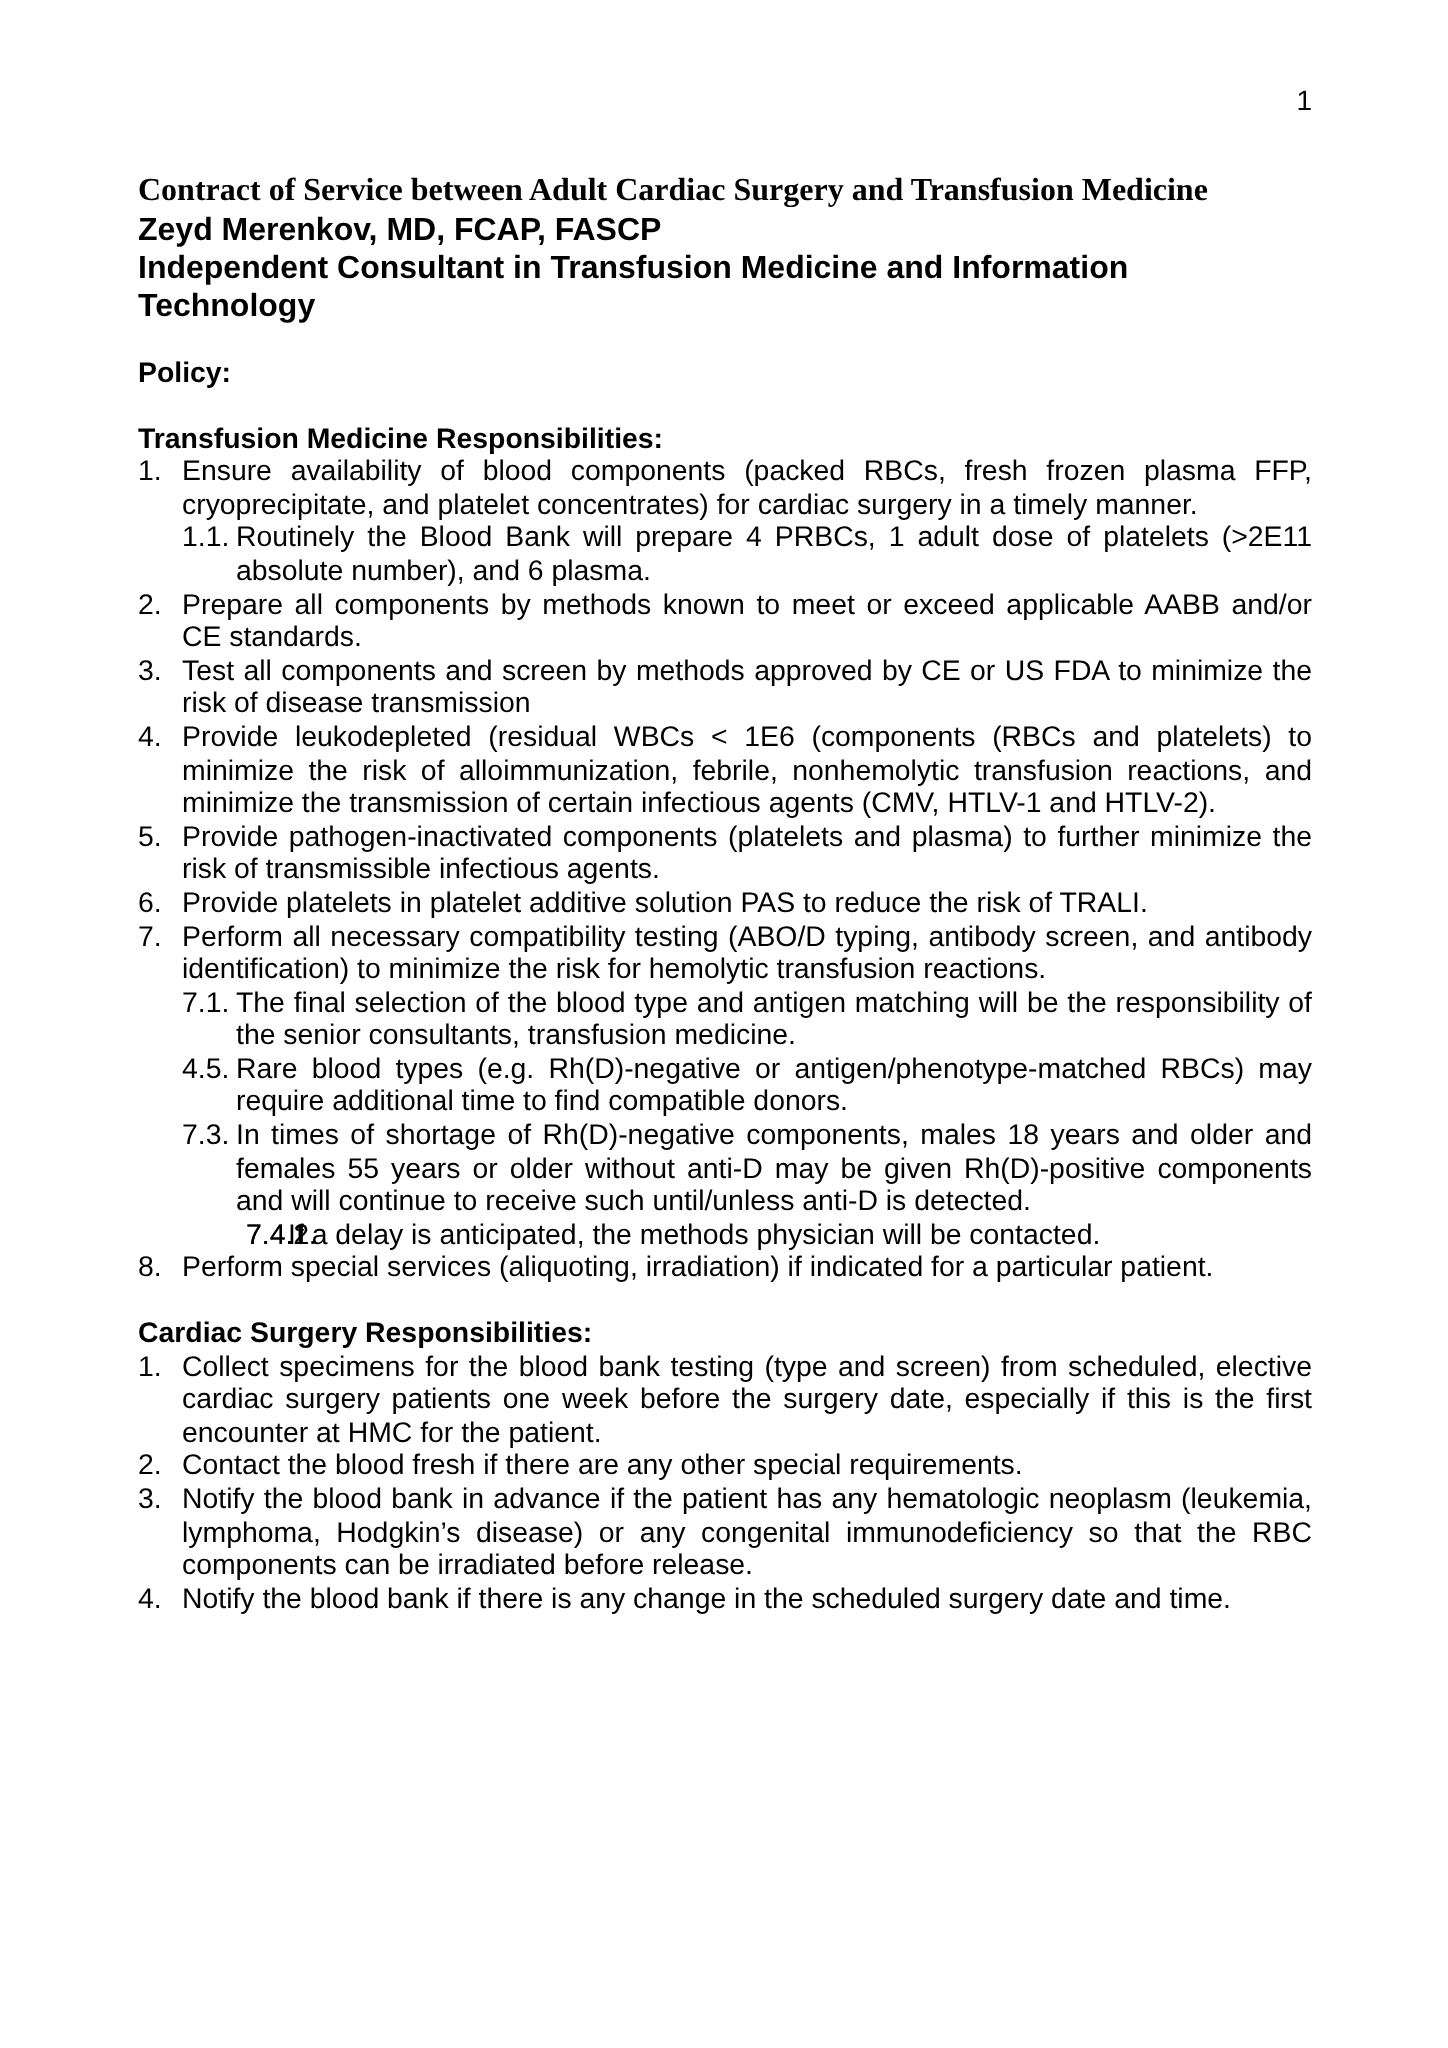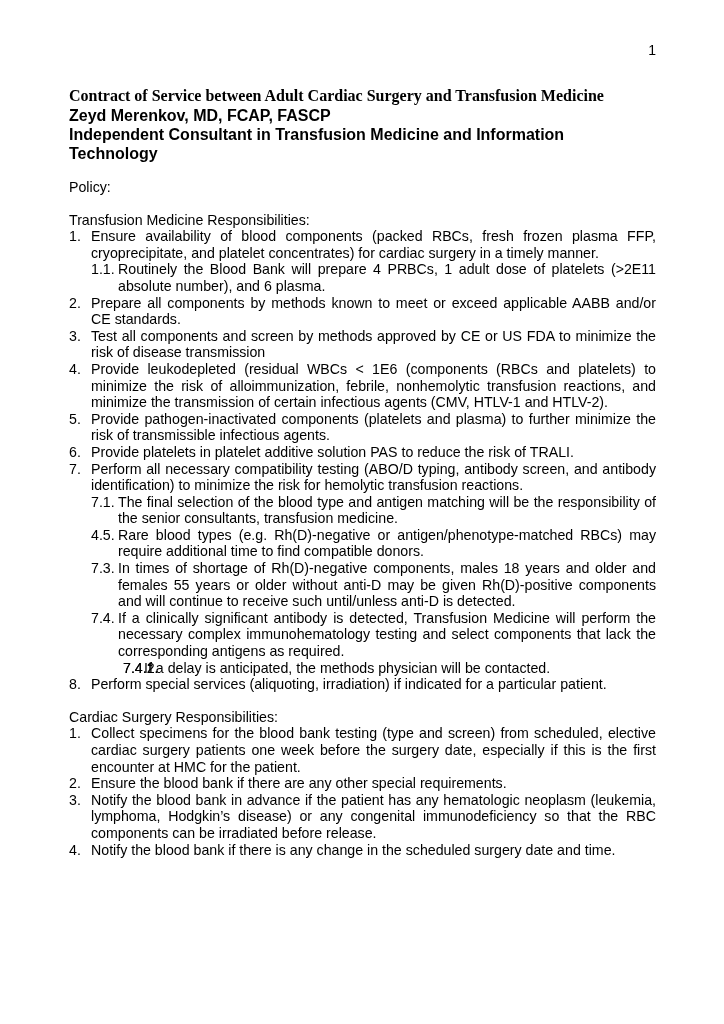--- a/index.html
+++ b/index.html
@@ -2,21 +2,21 @@
 <html><head>
 <meta charset="utf-8">
 <style>
   html, body { margin: 0; padding: 0; background: #ffffff; }
   body { width: 724px; height: 1024px; position: relative; overflow: hidden;
          font-family: "Liberation Sans", sans-serif; color: #000; }
   .page { position: absolute; left: 69px; top: 42px; width: 587px; font-size: 14.2px; line-height: 16.6px; }
   .pnum { position: absolute; right: 0; top: 0; font-size: 14px; }
   .title { margin-top: 44px; font-weight: bold; font-size: 16px; line-height: 20px; text-align: justify; text-align-last: left; font-family: Liberation Serif, serif; }
   .author, .affil { font-weight: bold; font-size: 16px; line-height: 19px; }
-  .h { font-weight: normal; margin-top: 16px; }
+  .h { font-weight: bold; margin-top: 16px; }
   p { margin: 0; }
   .just { text-align: justify; }
   ol { list-style: none; margin: 0; padding: 0; }
   li { position: relative; text-align: justify; }
   .l1 { padding-left: 22px; }
   .l1 > .n { position: absolute; left: 0; }
   .l2 { padding-left: 49px; }
   .l2 > .n { position: absolute; left: 22px; }
   .l3 { padding-left: 75px; }
   .l3 > .n { position: absolute; left: 44px; margin-left: 10px; }
@@ -39,26 +39,25 @@
     <li class="l2"><span class="n">1.1.</span><span>Routinely the Blood Bank will prepare 4 PRBCs, 1 adult dose of platelets (&gt;2E11 absolute number), and 6 plasma.</span></li>
     <li class="l1"><span class="n">2.</span><span>Prepare all components by methods known to meet or exceed applicable AABB and/or CE standards.</span></li>
     <li class="l1"><span class="n">3.</span><span>Test all components and screen by methods approved by CE or US FDA to minimize the risk of disease transmission</span></li>
     <li class="l1"><span class="n">4.</span><span>Provide leukodepleted (residual WBCs &lt; 1E6 (components (RBCs and platelets) to minimize the risk of alloimmunization, febrile, nonhemolytic transfusion reactions, and minimize the transmission of certain infectious agents (CMV, HTLV-1 and HTLV-2).</span></li>
     <li class="l1"><span class="n">5.</span><span>Provide pathogen-inactivated components (platelets and plasma) to further minimize the risk of transmissible infectious agents.</span></li>
     <li class="l1"><span class="n">6.</span><span>Provide platelets in platelet additive solution PAS to reduce the risk of TRALI.</span></li>
     <li class="l1"><span class="n">7.</span><span>Perform all necessary compatibility testing (ABO/D typing, antibody screen, and antibody identification) to minimize the risk for hemolytic transfusion reactions.</span></li>
     <li class="l2"><span class="n">7.1.</span><span>The final selection of the blood type and antigen matching will be the responsibility of the senior consultants, transfusion medicine.</span></li>
     <li class="l2"><span class="n">4.5.</span><span>Rare blood types (e.g. Rh(D)-negative or antigen/phenotype-matched RBCs) may require additional time to find compatible donors.</span></li>
     <li class="l2"><span class="n">7.3.</span><span>In times of shortage of Rh(D)-negative components, males 18 years and older and females 55 years or older </span><b>without anti-D</b><span> may be given Rh(D)-positive components and will continue to receive such until/unless anti-D is detected.</span></li>
-    <li class="l2"><span class="n">7.4.</span><span>If a clinically significant antibody is detected, Transfusion Medicine will perform the necessary complex immunohematology testing and select components that lack the corresponding antigens as required.</span></li>
     <li class="l3"><span class="n">7.4.1.</span></li>
     <li class="l3"><span class="n">7.4.2.</span><span>If a delay is anticipated, the methods physician will be contacted.</span></li>
     <li class="l1"><span class="n">8.</span><span>Perform special services (aliquoting, irradiation) if indicated for a particular patient.</span></li>
   </ol>
 
   <p class="h">Cardiac Surgery Responsibilities:</p>
   <ol>
     <li class="l1"><span class="n">1.</span><span>Collect specimens for the blood bank testing </span><b>(type and screen)</b><span> from scheduled, elective cardiac surgery patients </span><b>one week before the surgery date</b><span>, especially if this is the first encounter at HMC for the patient.</span></li>
-    <li class="l1"><span class="n">2.</span><span>Ensure the blood bank if there are any other special requirements.</span></li>
+    <li class="l1"><span class="n">2.</span><span>Contact the blood fresh if there are any other special requirements.</span></li>
     <li class="l1"><span class="n">3.</span><span>Notify the blood bank in advance if the patient has any hematologic neoplasm (leukemia, lymphoma, Hodgkin’s disease) or any congenital immunodeficiency so that the RBC components can be irradiated before release.</span></li>
     <li class="l1"><span class="n">4.</span><span>Notify the blood bank if there is any change in the scheduled surgery date and time.</span></li>
   </ol>
 </div>
 
 </body></html>

